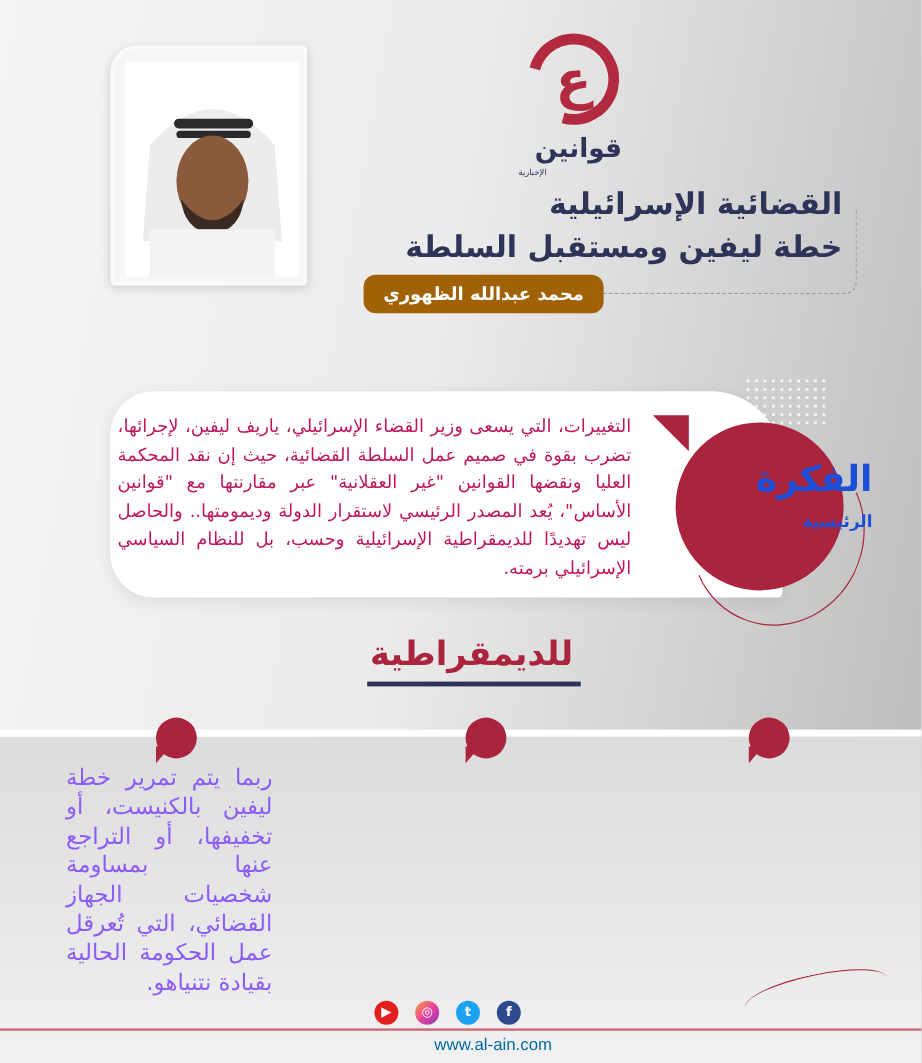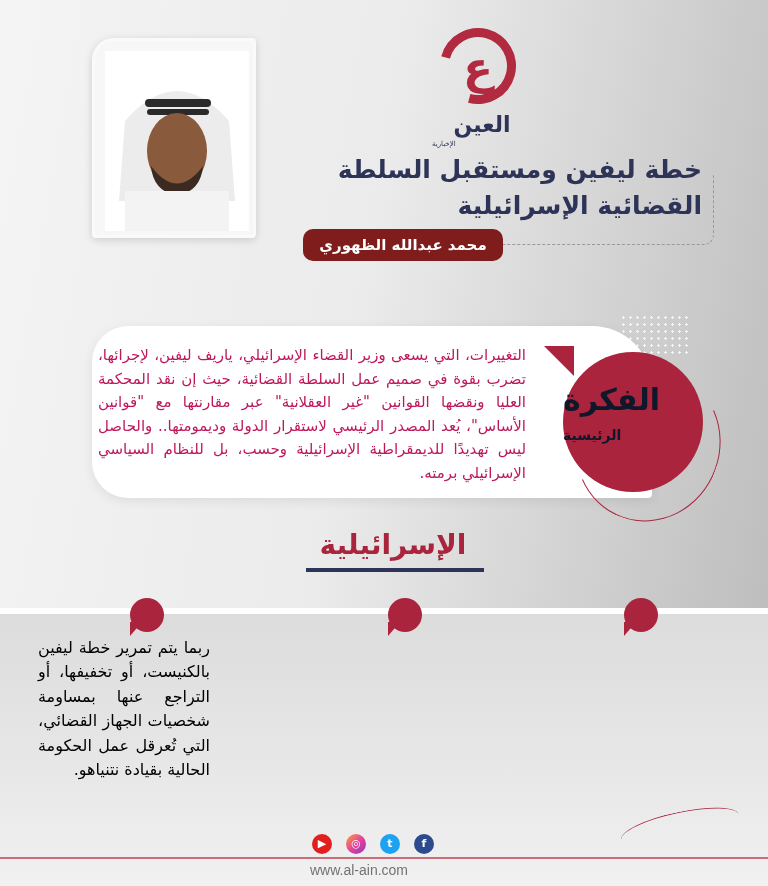--- a/index.html
+++ b/index.html
@@ -35,21 +35,21 @@
   .title {
     position: absolute; right: 66px; top: 152px; width: 380px; text-align: right;
     direction: rtl; color: #2e3457; font-size: 25px; font-weight: bold; line-height: 36px;
   }
   .dotted-line {
     position: absolute; left: 500px; top: 175px; width: 214px; height: 70px;
     border-right: 1.5px dashed #999; border-bottom: 1.5px dashed #999; border-radius: 0 0 10px 0;
   }
   .author-badge {
     position: absolute; left: 303px; top: 229px; width: 200px; height: 32px;
-    background: #7f1d1d; color: #fff; border-radius: 10px;
+    background: #a16207; color: #fff; border-radius: 10px;
     font-size: 15px; font-weight: bold; text-align: center; line-height: 32px; direction: rtl;
   }
   
   .dots-pattern {
     position: absolute; left: 620px; top: 314px; width: 70px; height: 40px;
     background-image: radial-gradient(#ffffff 1.2px, transparent 1.3px);
     background-size: 7px 7px; opacity: 0.8;
   }
   .idea-card {
     position: absolute; left: 92px; top: 326px; width: 560px; height: 172px;
@@ -63,22 +63,22 @@
   }
   .idea-circle {
     position: absolute; left: 563px; top: 352px; width: 140px; height: 140px;
     background: #a9243c; border-radius: 50%;
   }
   .idea-tail {
     position: absolute; left: 544px; top: 346px; width: 0; height: 0;
     border-top: 30px solid #a9243c; border-left: 30px solid transparent;
   }
   .idea-label {
-    position: absolute; left: 563px; top: 380px; width: 140px; text-align: left;
-    color: #0f172a; direction: rtl; font-weight: bold;
+    position: absolute; left: 587px; top: 380px; width: 140px; text-align: right;
+    color: #1d4ed8; direction: rtl; font-weight: bold;
   }
   .idea-label .l1 { font-size: 30px; line-height: 40px; display: block; }
   .idea-label .l2 { font-size: 14px; line-height: 30px; display: block; }
   .idea-arc {
     position: absolute; left: 576px; top: 368px; width: 144px; height: 154px;
     border-radius: 50%; border: 1.5px solid #a9243c; border-left-color: transparent; border-top-color: transparent;
     transform: rotate(20deg);
   }
   
   .conc-heading {
@@ -88,28 +88,28 @@
   .conc-underline { position: absolute; left: 306px; top: 568px; width: 178px; height: 4px; background: #2e3457; }
   
   .band-top { position: absolute; left: 0; top: 608px; width: 768px; height: 6px; background: #fff; }
   .band { position: absolute; left: 0; top: 614px; width: 768px; height: 272px; background: linear-gradient(180deg, #dcdcdc 0%, #e8e8e8 60%, #f1f1f1 100%); }
   .bubble { position: absolute; width: 34px; height: 40px; }
   .bubble .b { position: absolute; left: 0; top: 0; width: 34px; height: 34px; border-radius: 50%; background: #a9243c; }
   .bubble .t { position: absolute; left: 0; top: 24px; width: 0; height: 0; border-top: 14px solid #a9243c; border-right: 12px solid transparent; }
   .col {
     position: absolute; top: 636px; width: 196px;
     direction: rtl; text-align: justify; text-align-last: right;
-    color: #000000; font-size: 16px; line-height: 24.4px;
+    color: #8b5cf6; font-size: 19px; line-height: 24.4px; margin-left: 17px;
   }
   .wave { position: absolute; left: 620px; top: 812px; width: 120px; height: 30px; border-top: 1.2px solid #a9243c; border-radius: 60% 60% 0 0; transform: rotate(-12deg); }
   
   .socials { position: absolute; left: 312px; top: 834px; display: flex; gap: 14px; }
   .soc { width: 20px; height: 20px; border-radius: 50%; color: #fff; font-size: 11px; font-weight: bold; text-align: center; line-height: 20px; }
   .footer-line { position: absolute; left: 0; top: 857px; width: 768px; height: 1.5px; background: #c96b78; }
-  .url { position: absolute; left: 310px; top: 862px; width: 150px; text-align: left; color: #737373; font-size: 14px; font-family: "Liberation Sans", sans-serif; }
+  .url { position: absolute; left: 310px; top: 862px; width: 150px; text-align: right; color: #0369a1; font-size: 14px; font-family: "Liberation Sans", sans-serif; }
 </style>
 </head>
 <body>
 
 <div class="canvas">
 
   <div class="photo-frame">
     <div class="photo-inner">
       <svg width="144" height="180" viewBox="0 0 144 180">
         <rect width="144" height="180" fill="#ffffff"></rect>
@@ -119,43 +119,43 @@
         <ellipse cx="72" cy="100" rx="30" ry="38" fill="#8a5a3c"></ellipse>
         <path d="M46 115 Q72 150 98 115 Q96 140 72 145 Q48 140 46 115Z" fill="#3a2a22"></path>
         <rect x="20" y="140" width="104" height="40" fill="#f3f3f3"></rect>
       </svg>
     </div>
   </div>
 
   <div class="logo">
     <div class="logo-ring"></div>
     <div class="logo-glyph">ع</div>
-    <div class="logo-name">العين</div>
+    <div class="logo-name">قوانين</div>
     <div class="logo-sub">الإخبارية</div>
   </div>
 
   <div class="dotted-line"></div>
   <div class="title">
+    <div>القضائية الإسرائيلية</div>
     <div>خطة ليفين ومستقبل السلطة</div>
-    <div>القضائية الإسرائيلية</div>
   </div>
   <div class="author-badge">محمد عبدالله الظهوري</div>
 
   <div class="dots-pattern"></div>
   <div class="idea-card"></div>
   <div class="idea-text">التغييرات، التي يسعى وزير القضاء الإسرائيلي، ياريف ليفين، لإجرائها، تضرب بقوة في صميم عمل السلطة القضائية، حيث إن نقد المحكمة العليا ونقضها القوانين "غير العقلانية" عبر مقارنتها مع "قوانين الأساس"، يُعد المصدر الرئيسي لاستقرار الدولة وديمومتها.. والحاصل ليس تهديدًا للديمقراطية الإسرائيلية وحسب، بل للنظام السياسي الإسرائيلي برمته.</div>
   <div class="idea-tail"></div>
   <div class="idea-circle"></div>
   <div class="idea-arc"></div>
   <div class="idea-label">
     <span class="l1">الفكرة</span>
     <span class="l2">الرئيسية</span>
   </div>
 
-  <div class="conc-heading">الإسرائيلية</div>
+  <div class="conc-heading">للديمقراطية</div>
   <div class="conc-underline"></div>
 
   <div class="band-top"></div>
   <div class="band"></div>
 
   <div class="bubble" style="left:624px;top:598px">
       <div class="b"></div>
       <div class="t"></div>
     </div>
   <div class="bubble" style="left:388px;top:598px">

